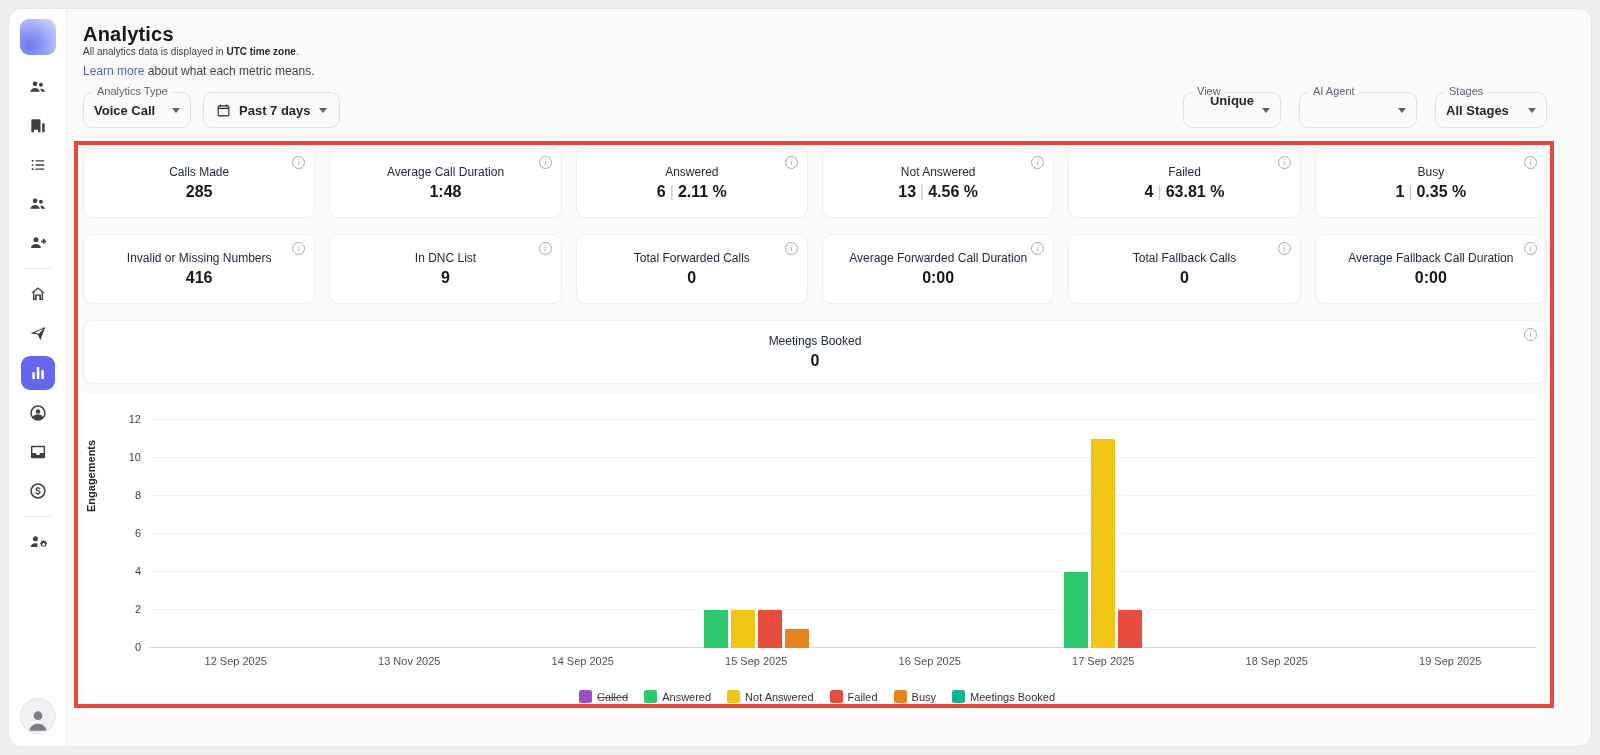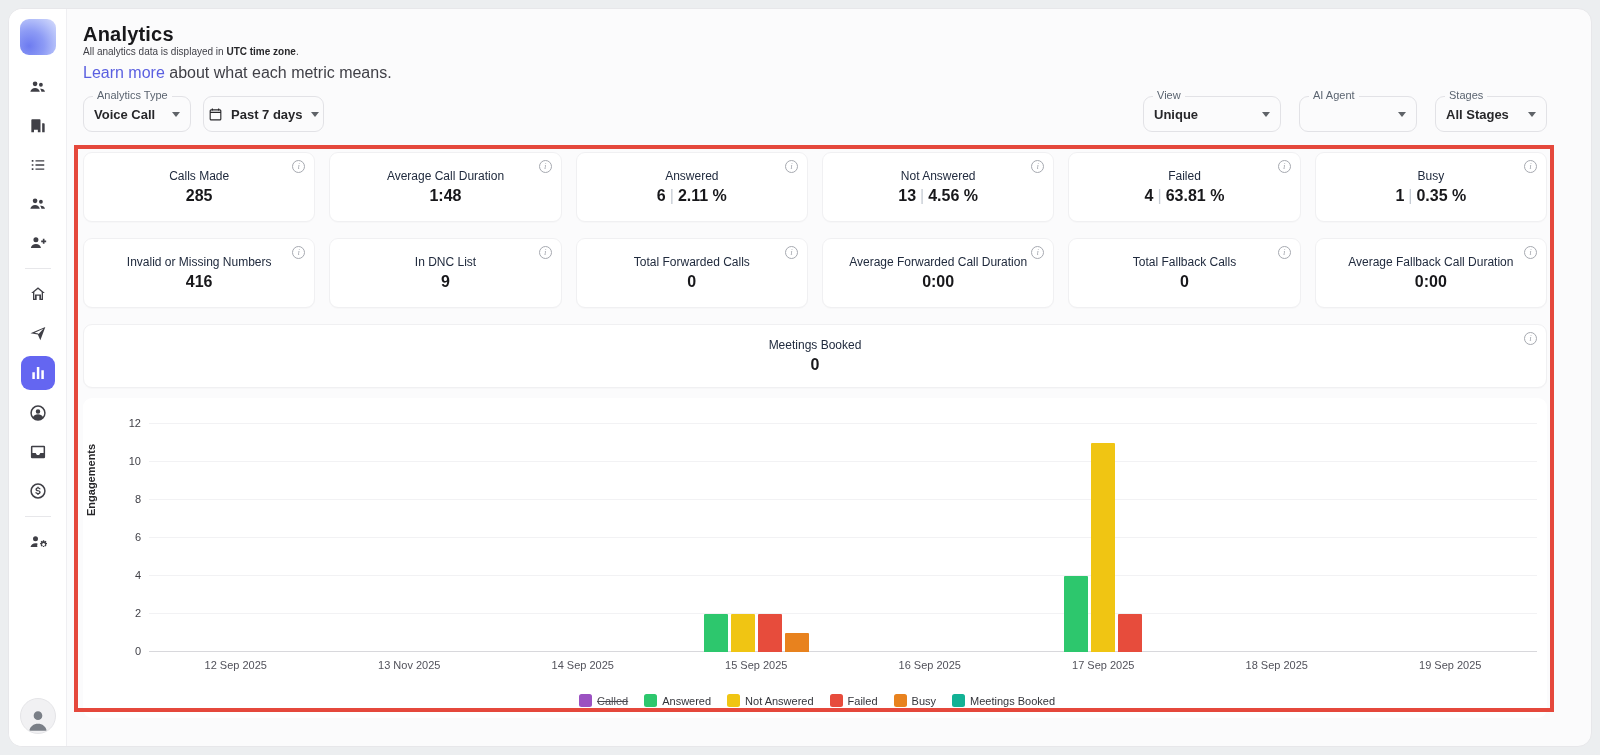--- a/index.html
+++ b/index.html
@@ -17,34 +17,34 @@
   .nav-divider { width:26px; height:1px; background:#e7e7ea; margin:9px 0; }
   .sidebar-spacer { flex:1; }
   .user-avatar { width:36px; height:36px; border-radius:50%; background:#f1f1f3; border:1px solid #e4e4e7; display:flex; align-items:flex-end; justify-content:center; overflow:hidden; }
   .user-avatar svg { width:26px; height:26px; fill:#7a7f87; }
 
   
   .main { flex:1; position:relative; padding:14px 44px 0 16px; overflow:hidden; }
   .page-title { font-size:20px; font-weight:bold; letter-spacing:0.2px; }
   .page-sub { font-size:10px; color:#3f3f46; }
   .page-sub b { color:#27272a; }
-  .learn-line { margin-top:7px; font-size:16px; color:#3f3f46; }
+  .learn-line { margin-top:7px; font-size:12px; color:#3f3f46; }
   .learn-link { color:#5a5fe0; cursor:pointer; }
 
   
   .filter-row { display:flex; align-items:center; margin-top:14px; }
   .filters-left { display:flex; gap:12px; }
   .filters-right { margin-left:auto; display:flex; gap:18px; }
   .select-box { position:relative; height:36px; border:1px solid #e2e2e6; border-radius:9px; background:#fbfbfc; display:flex; align-items:center; padding:0 10px; cursor:pointer; }
   .select-box .flabel { position:absolute; top:-8px; left:9px; font-size:11px; color:#5b6470; background:#fbfbfc; padding:0 4px; white-space:nowrap; }
   .select-box .fvalue { font-size:13px; font-weight:bold; color:#27272a; }
   .caret { width:0; height:0; border-left:4.5px solid transparent; border-right:4.5px solid transparent; border-top:5px solid #5f6368; margin-left:auto; }
-  .date-btn { height:36px; border:1px solid #e2e2e6; border-radius:9px; background:#fbfbfc; display:flex; align-items:center; gap:8px; padding:0 4px; font-size:13px; font-weight:bold; color:#27272a; cursor:pointer; }
+  .date-btn { height:36px; border:1px solid #e2e2e6; border-radius:9px; background:#fbfbfc; display:flex; align-items:center; gap:8px; padding:0 12px; font-size:13px; font-weight:bold; color:#27272a; cursor:pointer; }
   .date-btn svg { width:15px; height:15px; stroke:#27272a; fill:none; stroke-width:1.8; }
-  .w-at{width:108px;} .w-view{width:138px;} .w-agent{width:118px;} .w-stages{width:112px;}
+  .w-at{width:108px;} .w-view{width:98px;flex-direction:column;} .w-agent{width:118px;} .w-stages{width:112px;}
 
   
   .content { position:relative; margin-top:20px; }
   .red-box { position:absolute; top:-7px; left:-9px; width:calc(100% + 16px); height:567px; border:4px solid #e5483c; pointer-events:none; z-index:20; }
 
   .metrics-grid { display:grid; grid-template-columns:repeat(6,1fr); gap:14px; }
   .metrics-grid + .metrics-grid { margin-top:16px; }
   .metric-card { position:relative; background:#ffffff; border:1px solid #f0f0f2; border-radius:9px; height:70px; display:flex; flex-direction:column; align-items:center; justify-content:center; box-shadow:0 1px 1px rgba(0,0,0,0.02); }
   .metric-label { font-size:12px; color:#212b3e; font-weight:500; text-align:center; padding:0 14px; }
   .metric-value { margin-top:4px; font-size:16px; font-weight:bold; color:#18181b; }

